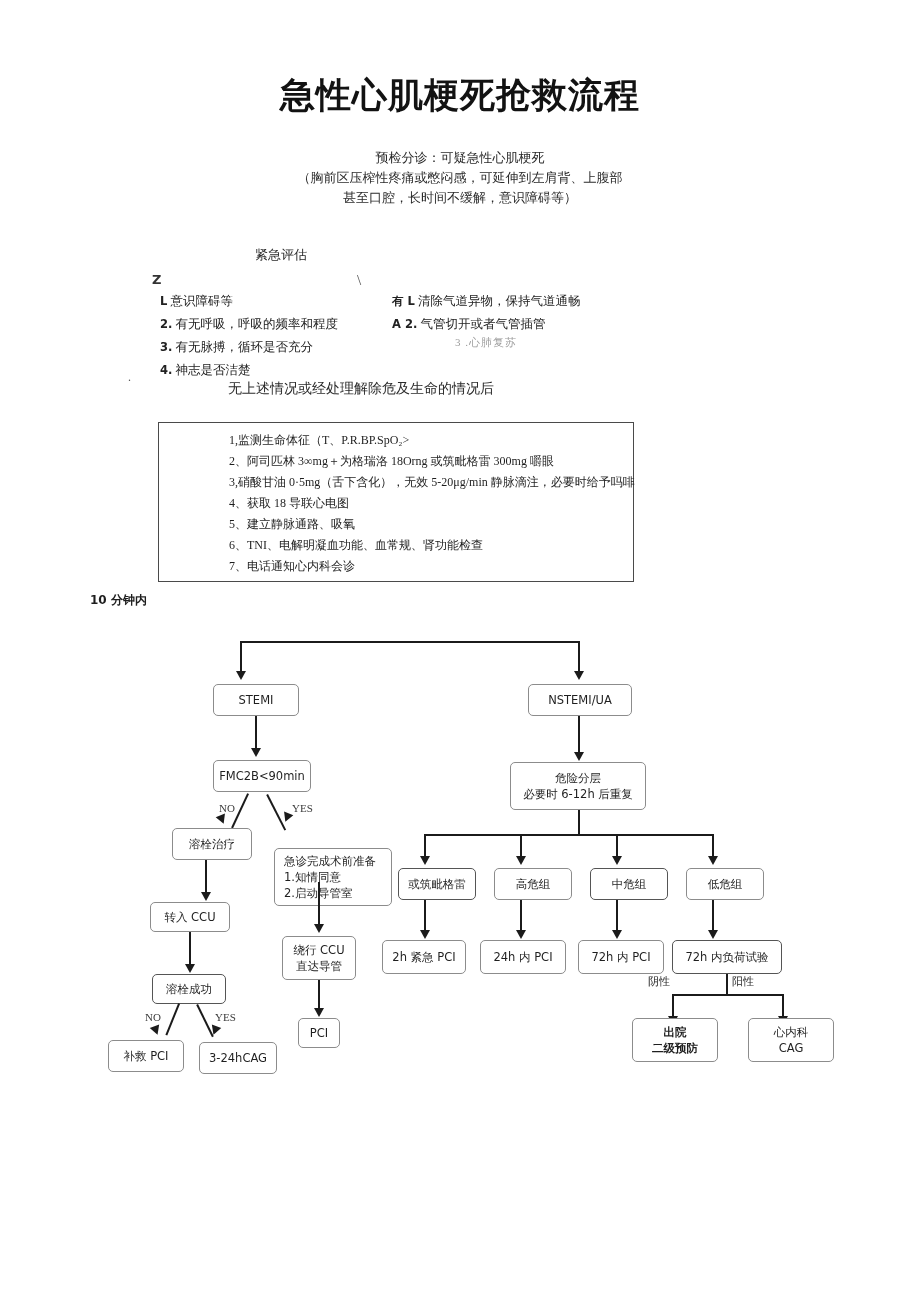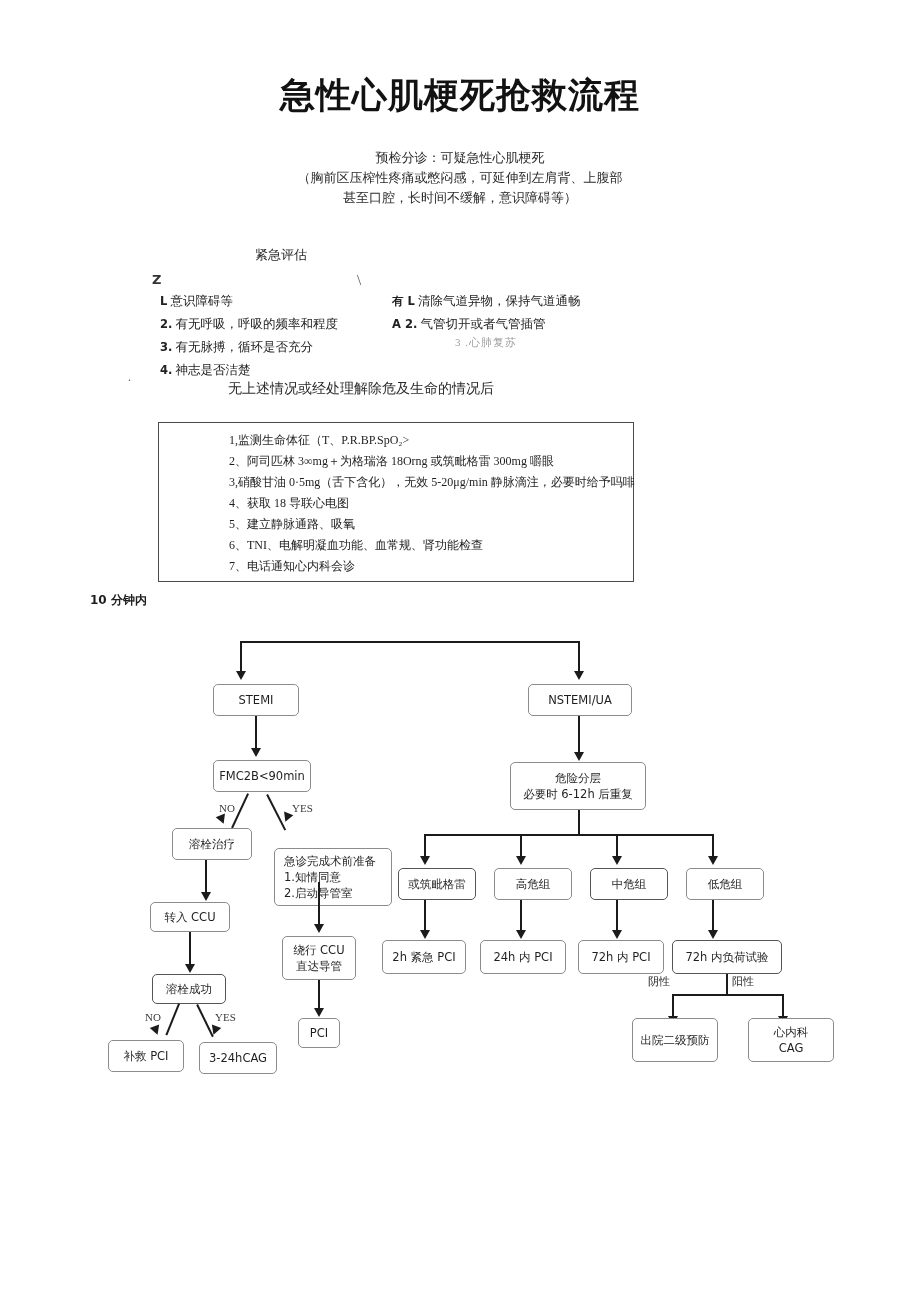--- a/index.html
+++ b/index.html
@@ -408,21 +408,21 @@
   <div class="vline" style="left:726px; top:974px; height:20px;"></div>
   <div class="hline" style="left:672px; top:994px; width:110px;"></div>
   <div class="vline" style="left:672px; top:994px; height:24px;"></div>
   <div class="arrowhead" style="left:668px; top:1016px;"></div>
   <div class="vline" style="left:782px; top:994px; height:24px;"></div>
   <div class="arrowhead" style="left:778px; top:1016px;"></div>
 
   <div class="edge-label cn" style="left:648px; top:974px;">阴性</div>
   <div class="edge-label cn" style="left:732px; top:974px;">阳性</div>
 
-  <div class="node" style="left:632px; top:1018px; width:86px; height:44px; flex-direction:row;">
+  <div class="node" style="left:632px; top:1018px; width:86px; height:44px; flex-direction:column;font-weight:bold;">
     <span>出院</span>
     <span>二级预防</span>
   </div>
 
   <div class="node" style="left:748px; top:1018px; width:86px; height:44px; flex-direction:column;">
     <span>心内科</span>
     <span>CAG</span>
   </div>
 
 </div>

